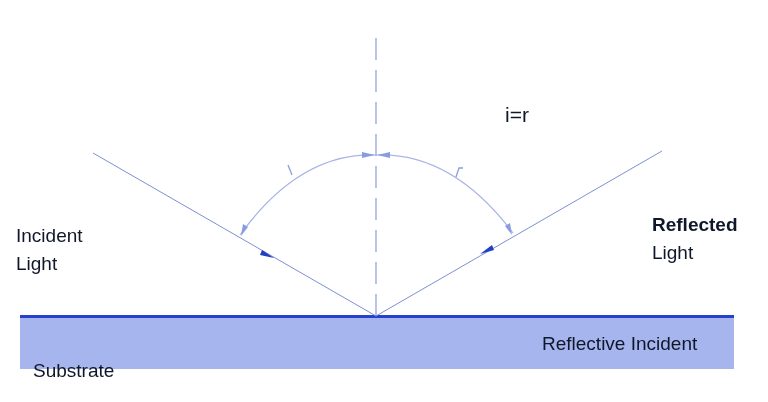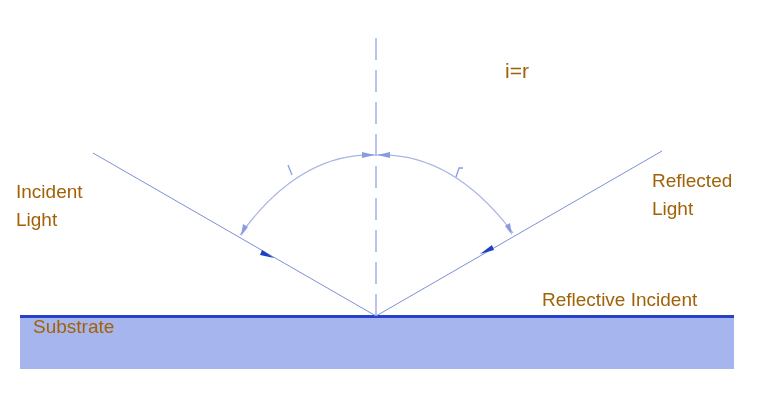--- a/index.html
+++ b/index.html
@@ -1,19 +1,19 @@
 <!DOCTYPE html>
 <html><head>
 <meta charset="utf-8">
 <style>
   html, body { margin: 0; padding: 0; background: #ffffff; }
   body { width: 768px; height: 402px; position: relative; overflow: hidden;
          font-family: "Liberation Sans", sans-serif; }
   svg { position: absolute; left: 0; top: 0; }
-  .lbl { position: absolute; color: #a16207; font-size: 19px; line-height: 27px; white-space: nowrap; }
+  .lbl { position: absolute; color: #0f172a; font-size: 19px; line-height: 27px; white-space: nowrap; margin-top: 44px; }
   .substrate { position: absolute; left: 20px; top: 317px; width: 714px; height: 52px; background: #a7b5ef; }
   .surface-line { position: absolute; left: 20px; top: 315px; width: 714px; height: 3px; background: #2542c9; }
 </style>
 </head>
 <body>
 
 <div class="substrate"></div>
 <div class="surface-line"></div>
 
 <svg width="768" height="402" viewBox="0 0 768 402">
@@ -36,18 +36,18 @@
 
   <line x1="288" y1="165" x2="292" y2="175" stroke="#8a9ce0" stroke-width="1.3"></line>
   <path d="M 456 177 L 459 168 L 463 168" fill="none" stroke="#8a9ce0" stroke-width="1.3"></path>
 </svg>
 
 <div class="lbl" style="left:505px; top:57px; font-size:21px;">i=r</div>
 
 <div class="lbl" style="left:16px; top:178px;">Incident</div>
 <div class="lbl" style="left:16px; top:206px;">Light</div>
 
-<div class="lbl" style="left:652px; top:167px;">Reflected</div>
+<div class="lbl" style="left:652px; top:167px;font-weight:bold;">Reflected</div>
 <div class="lbl" style="left:652px; top:195px;">Light</div>
 
 <div class="lbl" style="left:542px; top:286px;">Reflective Incident</div>
 
 <div class="lbl" style="left:33px; top:313px;">Substrate</div>
 
 </body></html>

